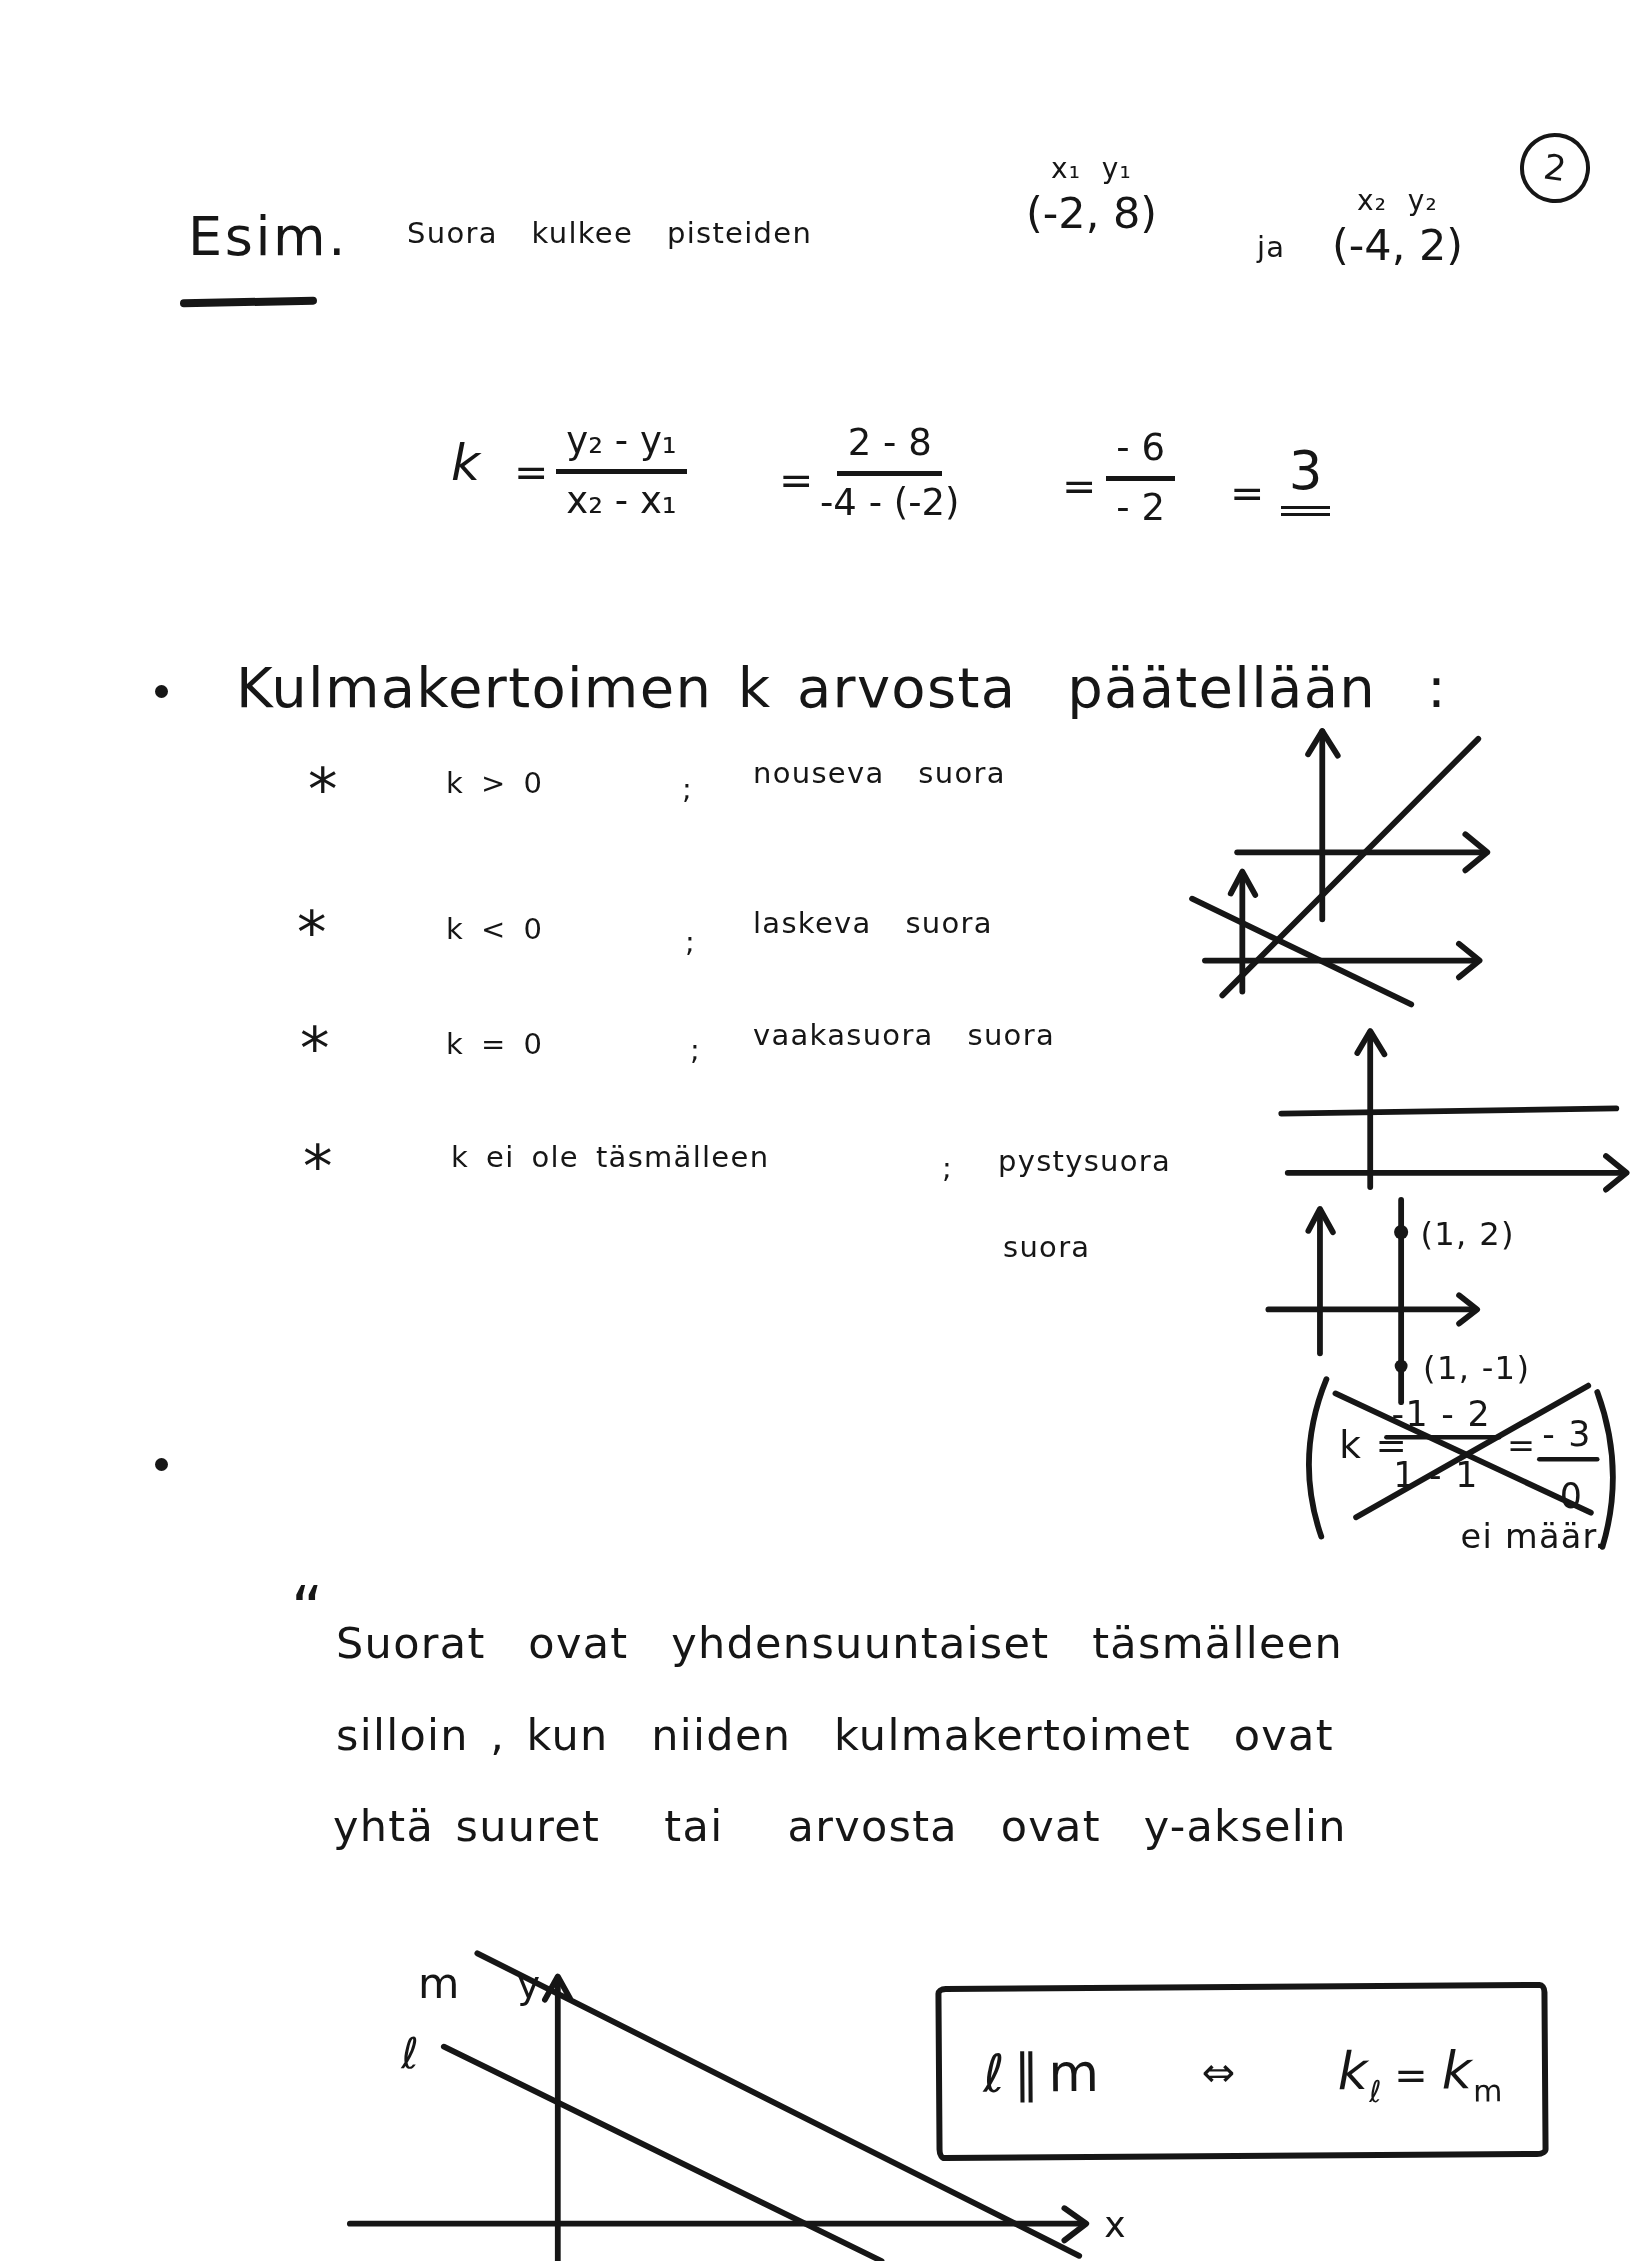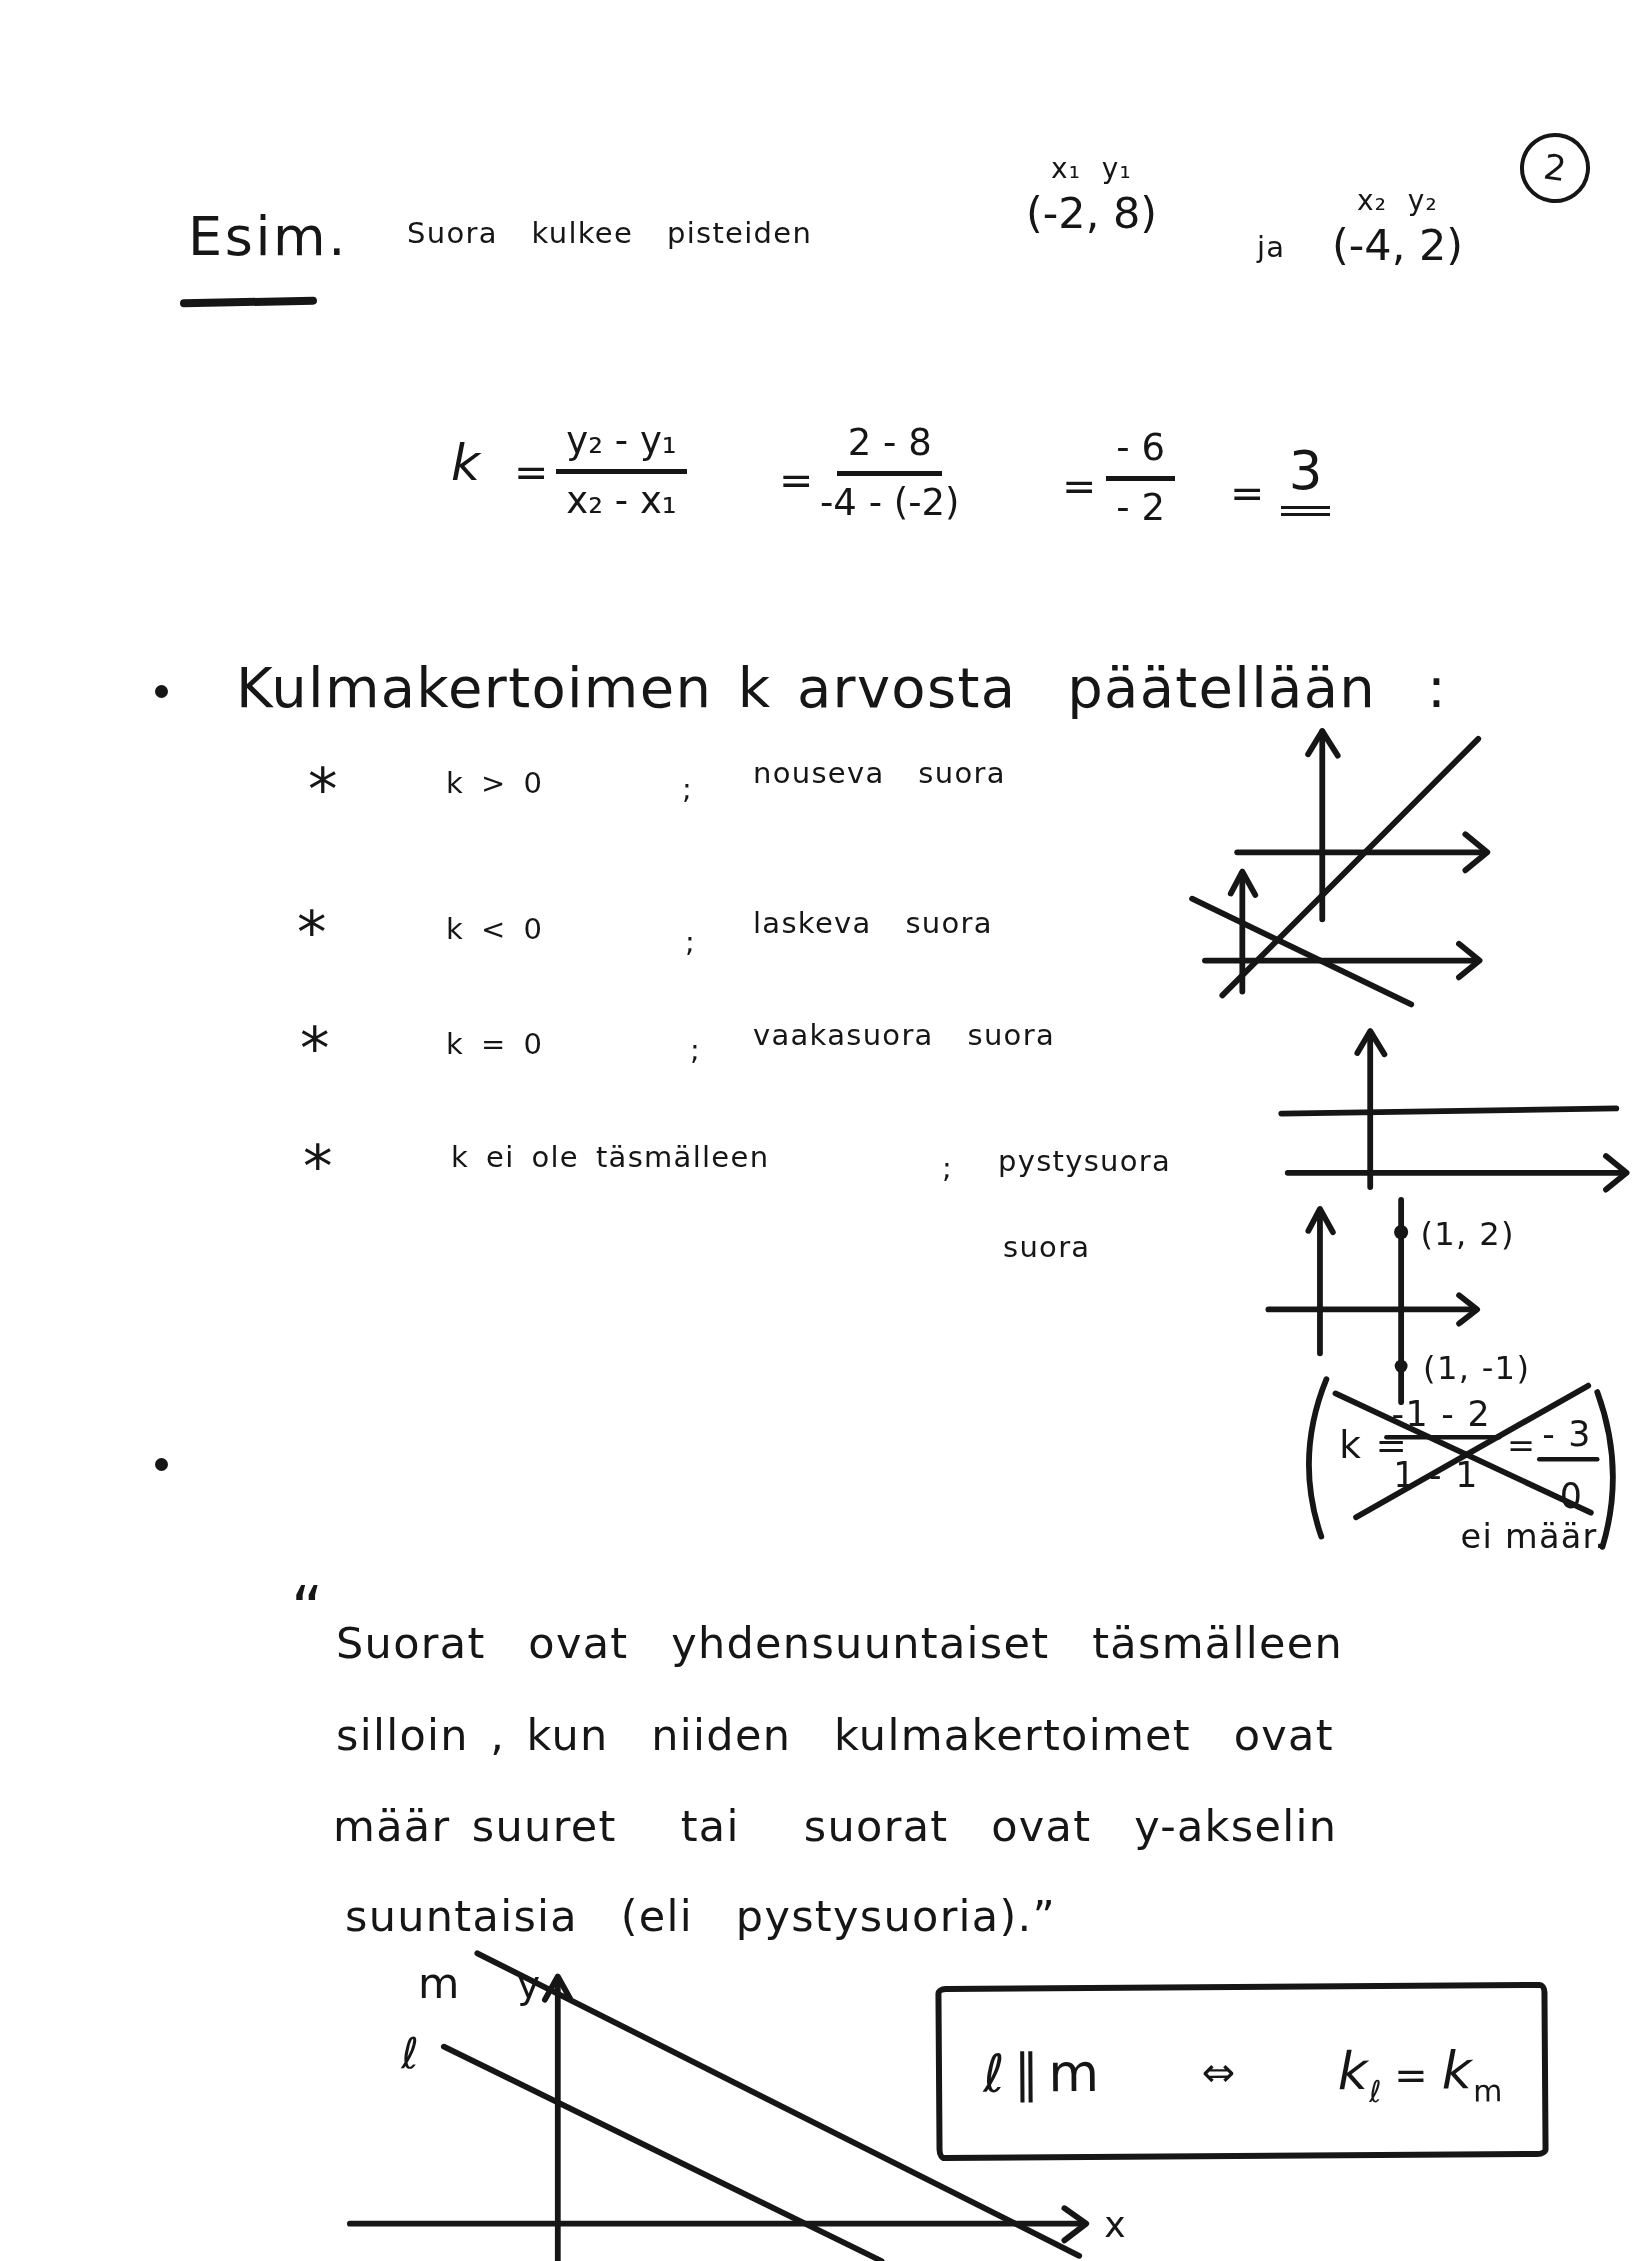--- a/index.html
+++ b/index.html
@@ -160,22 +160,21 @@
     <text x="280" y="290" font-size="52">ei määr.</text>
     <line class="ink" x1="86" y1="50" x2="482" y2="235"></line>
     <line class="ink" x1="478" y1="38" x2="118" y2="242"></line>
   </svg>
 
   <div class="dot" style="left:155px;top:1458px"></div>
 
   <span class="quote-open">“</span>
   <span class="t f66" style="left:336px;top:1713px">silloin , kun  niiden  kulmakertoimet  ovat</span>
   <span class="t f66" style="left:336px;top:1621px">Suorat  ovat  yhdensuuntaiset  täsmälleen</span>
-  <span class="t f66" style="left:333px;top:1804px">määr suuret   tai   suorat  ovat  y-akselin</span>
-  <span class="t f66" style="left:345px;top:1894px">suuntaisia  (eli  pystysuoria).”</span>
+  <span class="t f66" style="left:333px;top:1804px">yhtä suuret   tai   arvosta  ovat  y-akselin</span>
 
   <svg class="svgabs" style="left:277px;top:1934px" width="877" height="327" viewBox="0 0 1360 508">
     <text x="218" y="100" font-size="66">m</text>
     <text x="372" y="100" font-size="60">y</text>
     <line class="ink" x1="435" y1="508" x2="435" y2="68"></line>
     <polyline class="ink" points="415,102 435,66 454,100"></polyline>
     <line class="ink" x1="310" y1="30" x2="1245" y2="500"></line>
     <text x="192" y="208" font-size="66">ℓ</text>
     <line class="ink" x1="258" y1="175" x2="938" y2="508"></line>
     <line class="ink" x1="112" y1="450" x2="1252" y2="450"></line>

